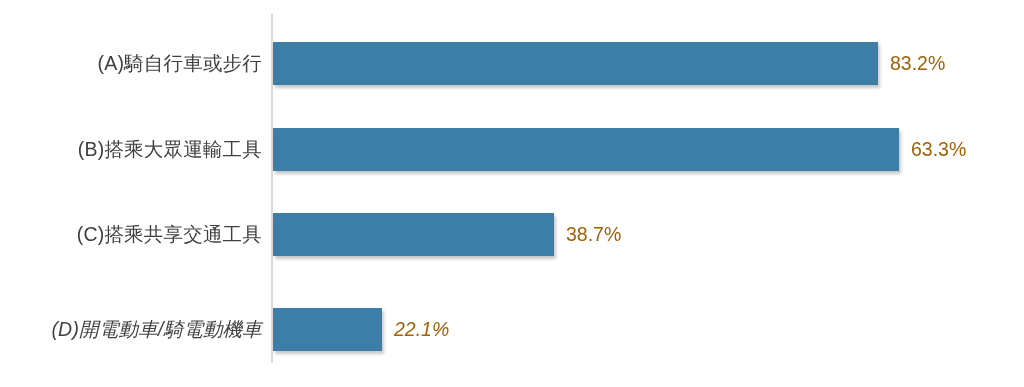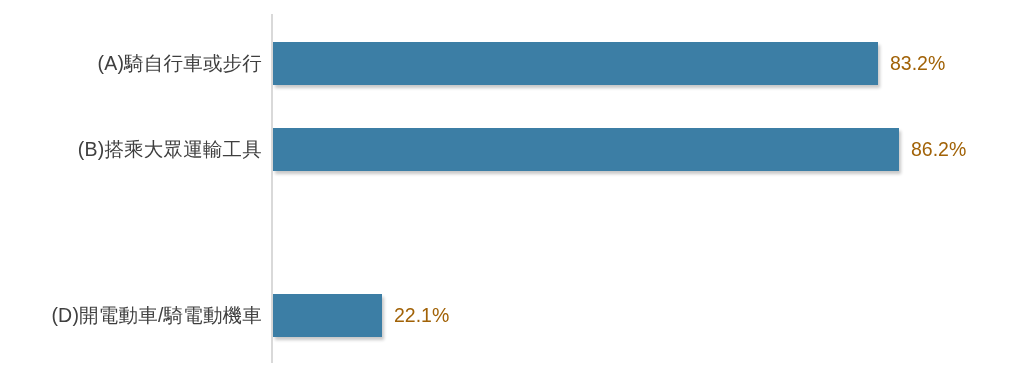--- a/index.html
+++ b/index.html
@@ -91,26 +91,33 @@
     <div class="bar-wrap">
       <div class="bar" style="width: 605px;"></div>
       <div class="value-label" style="left: 605px;">83.2%</div>
     </div>
   </div>
 
   <div class="row" style="top:128px;">
     <div class="cat-label">(B)搭乘大眾運輸工具</div>
     <div class="bar-wrap">
       <div class="bar" style="width: 626px;"></div>
-      <div class="value-label" style="left: 626px;">86.2%</div>
+      <div class="value-label" style="left: 626px;">63.3%</div>
     </div>
   </div>
 
+  <div class="row" style="top:213px;">
+    <div class="cat-label">(C)搭乘共享交通工具</div>
+    <div class="bar-wrap">
+      <div class="bar" style="width: 281px;"></div>
+      <div class="value-label" style="left: 281px;">38.7%</div>
+    </div>
+  </div>
 
-  <div class="row" style="top:294px;">
+  <div class="row" style="top:308px;font-style:italic;">
     <div class="cat-label">(D)開電動車/騎電動機車</div>
     <div class="bar-wrap">
       <div class="bar" style="width: 109px;"></div>
       <div class="value-label" style="left: 109px;">22.1%</div>
     </div>
   </div>
 
 </div>
 
 </body></html>

